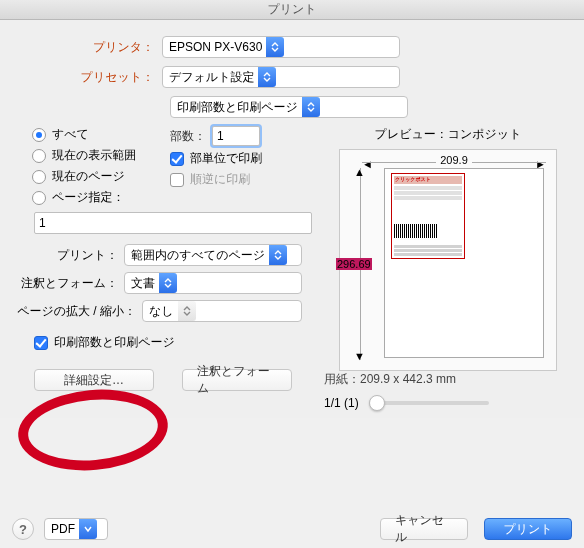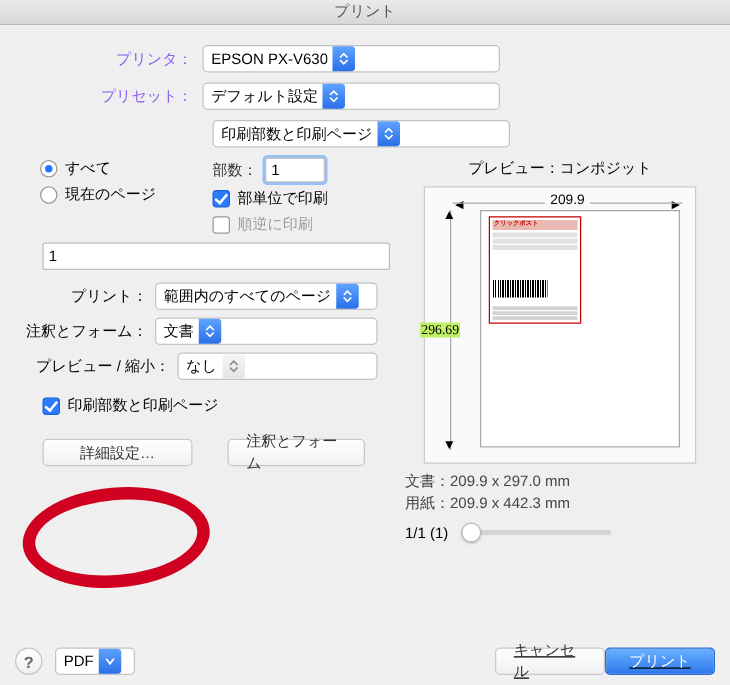--- a/index.html
+++ b/index.html
@@ -28,21 +28,21 @@
   }
   .row {
     display: flex;
     align-items: center;
     margin-bottom: 8px;
   }
   .label-col {
     width: 150px;
     text-align: right;
     padding-right: 8px;
-    color: #8b5cf6;
+    color: #c2410c;
   }
   .select {
     display: inline-flex;
     align-items: center;
     background: #fff;
     border: 1px solid #c3c3c3;
     border-radius: 4px;
     height: 22px;
     padding: 0 0 0 6px;
     font-size: 12px;
@@ -116,21 +116,21 @@
     width:22px;height:22px;border-radius:50%;border:1px solid #c5c5c5;background:linear-gradient(#fff,#eee);display:inline-flex;align-items:center;justify-content:center;color:#666;font-weight:bold;font-size:13px;
   }
   .preview-title { text-align:center; font-size:12px; margin-bottom:6px; }
   .preview-frame {
     border:1px solid #c9c9c9; background:#fafafa; width:218px; height:222px; position:relative; margin:0 auto;
   }
   .dim-top { position:absolute; top:4px; left:22px; right:10px; display:flex; justify-content:center; font-size:11px; }
   .dim-top .arrlines { position:absolute; top:8px; left:0; right:0; height:1px; background:#aaa; }
   .dim-left { position:absolute; top:18px; left:2px; bottom:10px; width:40px; font-size:11px; }
   .dim-left .vline { position:absolute; top:0; bottom:0; left:18px; width:1px; background:#aaa; }
-  .dim-left .vlbl { position:absolute; top:50%; left:-6px; transform:translateY(-50%); background:#bef264; padding:0 1px;font-family:Liberation Serif, serif; }
+  .dim-left .vlbl { position:absolute; top:50%; left:-6px; transform:translateY(-50%); background:#be185d; padding:0 1px; }
   .page-svg {
     position:absolute; top:18px; left:44px; width:160px; height:190px; background:#fff; border:1px solid #aaa;
   }
   .label-box {
     position:absolute; top:4px; left:6px; width:74px; height:86px; border:1px solid #c30000;
     font-size:4px; line-height:1; overflow:hidden; padding:2px;
   }
   .label-box .r { height:4px; background:#e1e1e1; margin-bottom:1px; }
   .label-box .brand { background:#e7b9b0; height:8px; margin-bottom:2px; font-size:5px; color:#c00; font-weight:bold; padding:1px; }
   .label-box .barcode { position:absolute; left:2px; bottom:20px; width:44px; height:14px;
@@ -144,21 +144,21 @@
   }
   .slider .thumb { position:absolute; left:0; top:-6px; width:16px; height:16px; background:#fff; border:1px solid #bbb; border-radius:50%; box-shadow:0 1px 2px rgba(0,0,0,0.2); }
   .red-circle {
     position:absolute; border: 10px solid #d00020; border-radius:50%;
     width:150px; height:80px; left:18px; top:390px; transform:rotate(-5deg); pointer-events:none;
   }
   .footer {
     position:absolute; bottom:8px; left:12px; right:12px;
     display:flex; align-items:center;
   }
-  .footer .right { margin-left:auto; display:flex; gap:0;text-decoration:underline; }
+  .footer .right { margin-left:auto; display:flex; gap:16px; }
 </style>
 </head>
 <body>
 
 <div class="titlebar">
   <span>プリント</span>
 </div>
 
 <div class="content">
 
@@ -201,21 +201,29 @@
   <div class="body-cols">
     <div class="left-col">
       <div style="display:flex; gap:18px;">
         <div class="radio-group" style="flex:0 0 140px">
           <div class="radio-row">
             <span class="radio checked"></span>
             <span>すべて</span>
           </div>
           <div class="radio-row">
             <span class="radio"></span>
+            <span>現在の表示範囲</span>
+          </div>
+          <div class="radio-row">
+            <span class="radio"></span>
             <span>現在のページ</span>
+          </div>
+          <div class="radio-row">
+            <span class="radio"></span>
+            <span>ページ指定：</span>
           </div>
         </div>
         <div>
           <div class="radio-row">
             <span class="inline-label">部数：</span>
             <span class="text-input focus">
               <span>1</span>
             </span>
           </div>
           <div class="check-row">
@@ -249,21 +257,21 @@
         <div class="select" style="width:178px">
           <span class="sel-text">文書</span>
           <span class="caret-box">
             <svg viewBox="0 0 8 10">
                 <path d="M1 4 L4 1 L7 4 M1 6 L4 9 L7 6" stroke="#fff" fill="none" stroke-width="1.4"></path>
               </svg>
           </span>
         </div>
       </div>
       <div class="sub-row">
-        <div class="sub-label" style="width:130px">プレビュー / 縮小：</div>
+        <div class="sub-label" style="width:130px">ページの拡大 / 縮小：</div>
         <div class="select grey" style="width:160px">
           <span class="sel-text">なし</span>
           <span class="caret-box">
             <svg viewBox="0 0 8 10">
                 <path d="M1 4 L4 1 L7 4 M1 6 L4 9 L7 6" stroke="#888" fill="none" stroke-width="1.4"></path>
               </svg>
           </span>
         </div>
       </div>
 
@@ -305,21 +313,20 @@
               <div class="r"></div>
             <div class="barcode"></div>
             <div class="lines">
                 <div></div>
                 <div></div>
                 <div></div>
               </div>
           </div>
         </div>
       </div>
-      <div class="info-text">文書：209.9 x 297.0 mm</div>
       <div class="info-text" style="margin-top:0">用紙：209.9 x 442.3 mm</div>
       <div class="pager-row">
         <span>1/1 (1)</span>
         <div class="slider">
           <div class="thumb"></div>
         </div>
       </div>
     </div>
   </div>
 

